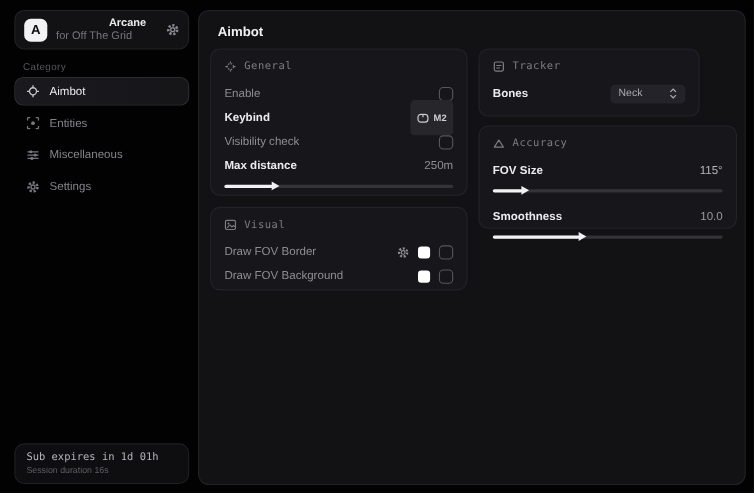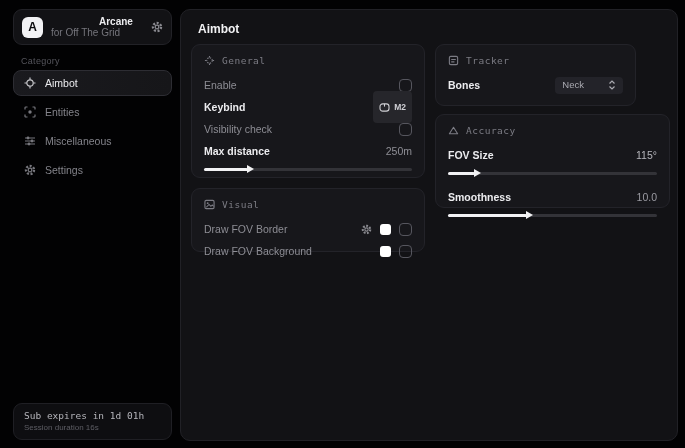--- a/index.html
+++ b/index.html
@@ -65,21 +65,21 @@
     position:absolute; left:180px; top:9px; width:498px; height:432px;
     background:#121215; border:1px solid #212126; border-radius:10px;
   }
   .main-title { position:absolute; left:17px; top:12px; font-size:12px; font-weight:bold; color:#f1f1f3; }
 
   .card {
     position:absolute; background:#17171b; border:1px solid #232329;
     border-radius:9px; padding:10px 12px;
   }
   .card-general { left:10px; top:34px; width:234px; height:134px; }
-  .card-visual  { left:10px; top:178px; width:234px; height:64px; }
+  .card-visual  { left:10px; top:178px; width:234px; height:76px; }
   .card-tracker { left:254px; top:34px; width:201px; height:62px; }
   .card-accuracy{ left:254px; top:104px; width:235px; height:94px; }
 
   .card-header {
     display:flex; align-items:center; gap:7px;
     font-size:9.5px; color:#7c7c84; letter-spacing:.5px;
     margin-bottom:8px;
   }
   .row {
     display:flex; align-items:center; justify-content:space-between;

